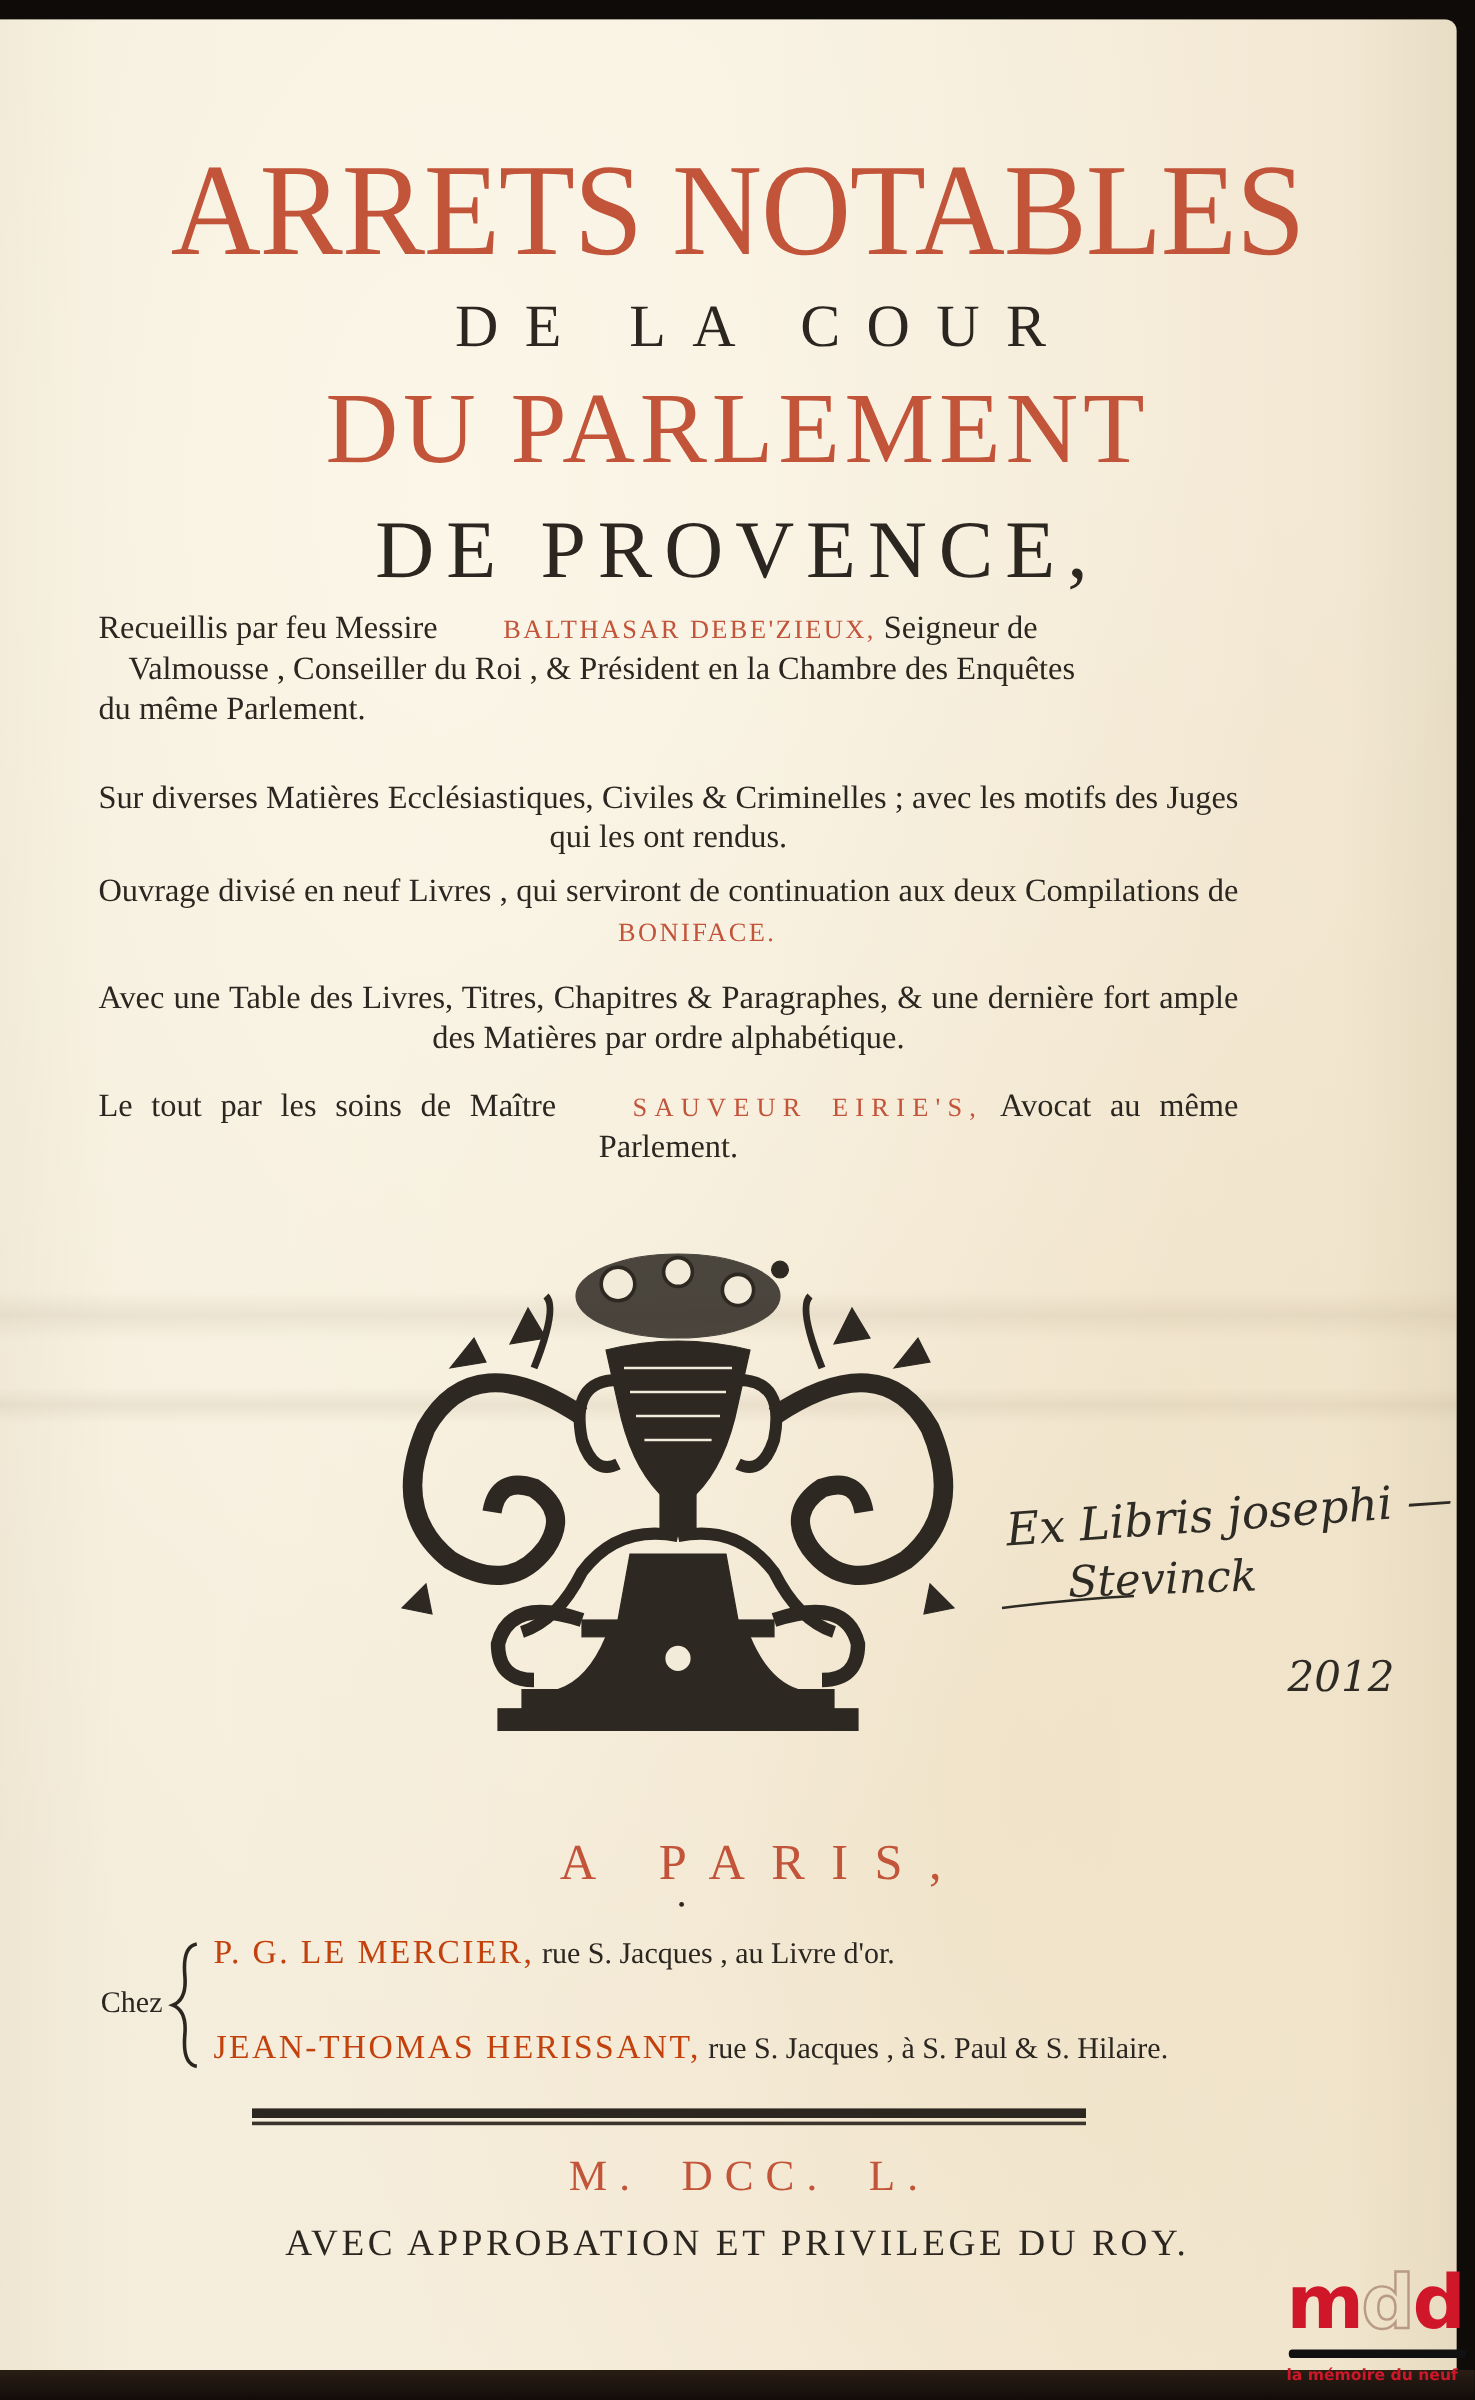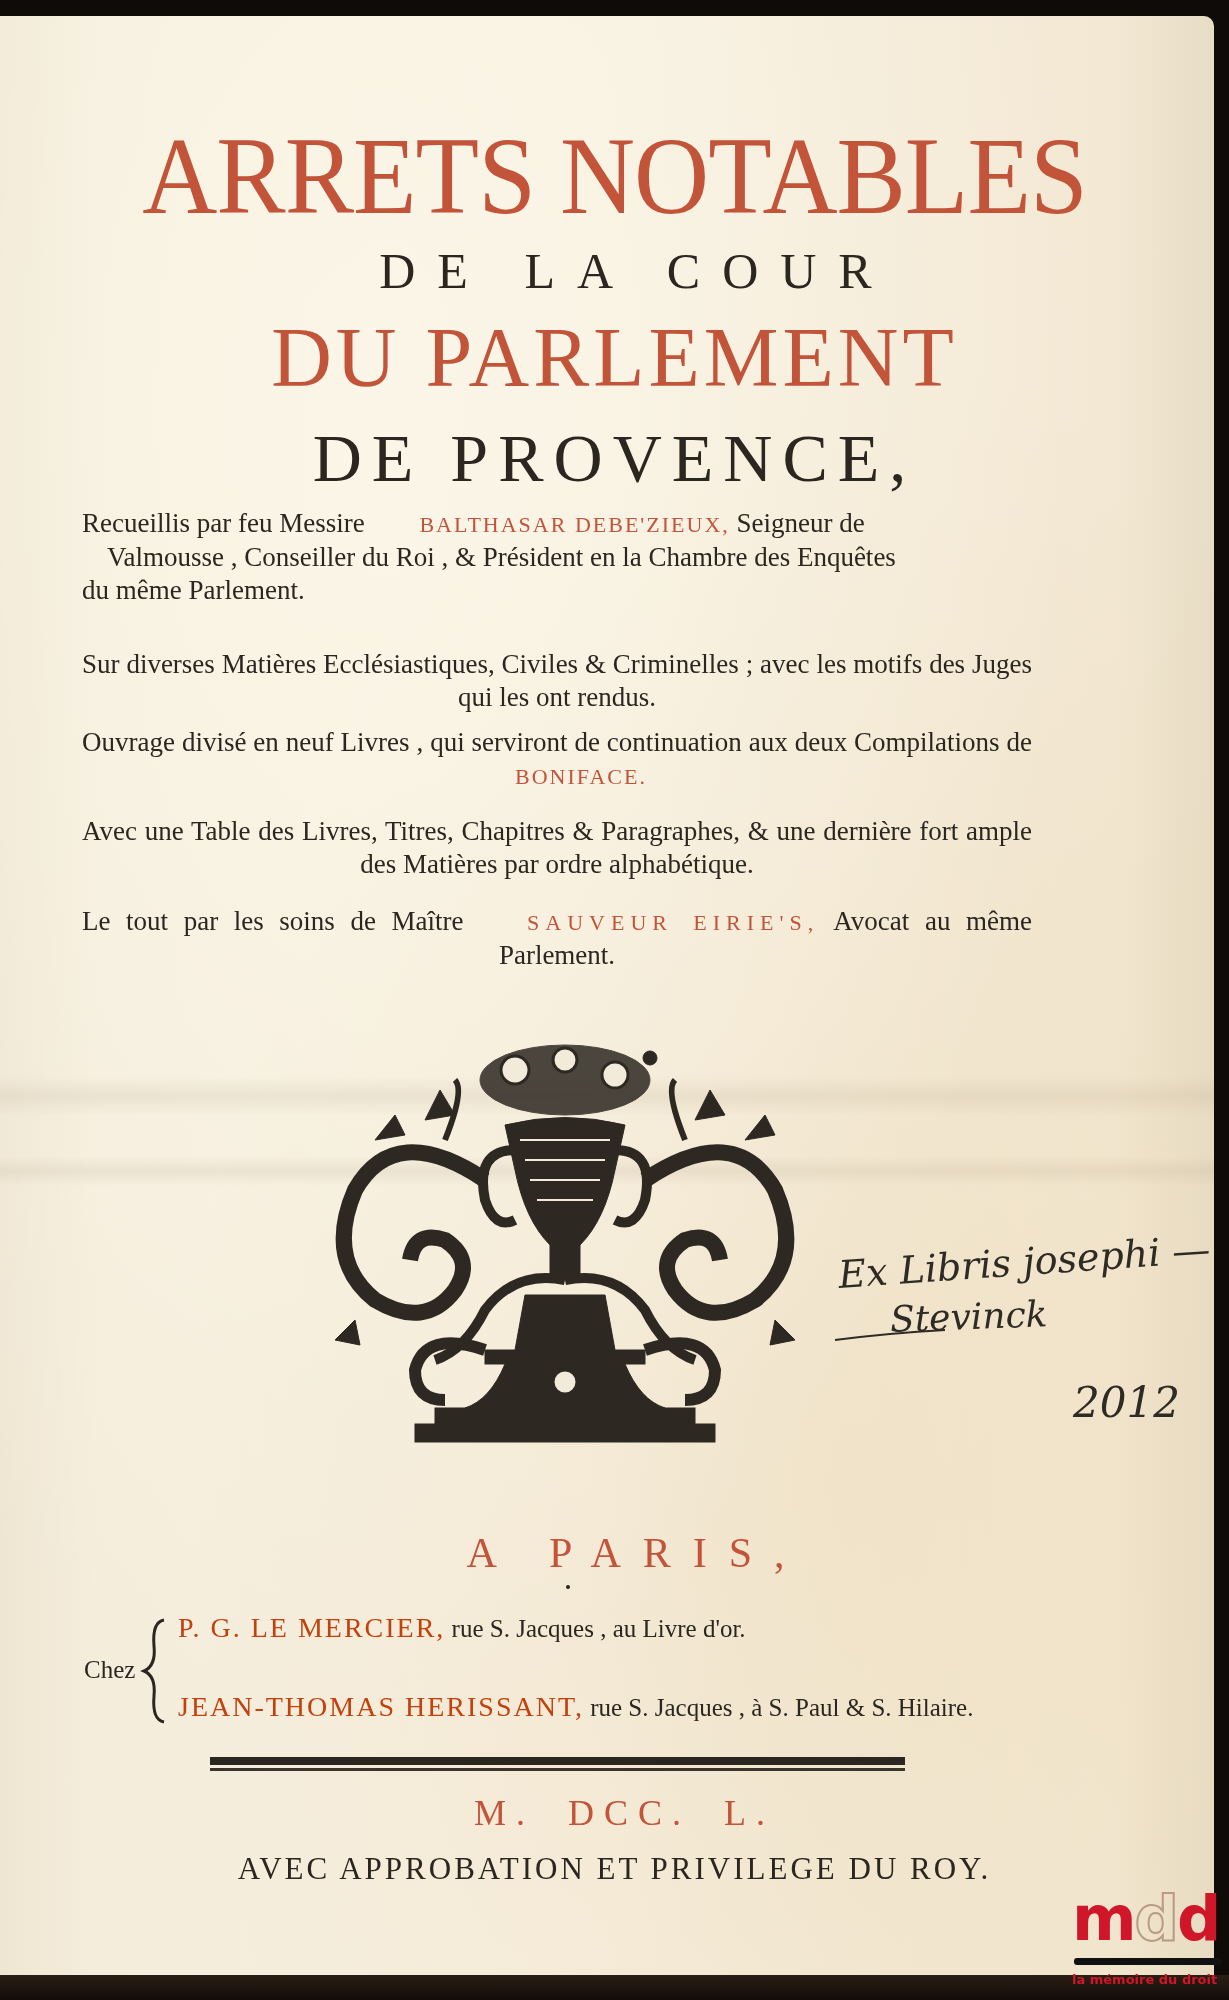--- a/index.html
+++ b/index.html
@@ -43,21 +43,21 @@
   .p3 { top: 726px; }
   .p4 { top: 815px; }
   .p5 { top: 905px; }
   .ornament { position: absolute; left: 315px; top: 1030px; width: 500px; height: 420px; }
   .handwriting {
     position: absolute; left: 830px; top: 1230px; width: 390px; height: 200px;
     font-family: "DejaVu Serif", serif; font-style: italic; color: #2e2a24;
   }
   .handwriting .hw1 { position: absolute; left: 8px; top: 10px; font-size: 38px; transform: rotate(-4deg); }
   .handwriting .hw2 { position: absolute; left: 60px; top: 66px; font-size: 36px; transform: rotate(-2deg); }
-  .handwriting .hw3 { position: absolute; left: 243px; top: 148px; font-size: 42px; }
+  .handwriting .hw3 { position: absolute; left: 243px; top: 148px; font-size: 35px; }
   .paris { top: 1532px; font-size: 42px; letter-spacing: 22px; line-height: 1; padding-left: 22px; }
   .dot { position: absolute; left: 566px; top: 1585px; width: 4px; height: 4px; background: #2b2620; border-radius: 50%; }
   .chez-block { position: absolute; left: 82px; top: 1610px; width: 1000px; height: 120px; }
   .chez-label { position: absolute; left: 2px; top: 46px; font-size: 25px; color: #2b2620; }
   .brace { position: absolute; left: 58px; top: 6px; width: 30px; height: 110px; }
   .pub { position: absolute; left: 96px; white-space: nowrap; font-size: 25px; color: #2b2620; }
   .pub .pname { color: #c2410c; font-size: 28px; letter-spacing: 2px; }
   .pub1 { top: 2px; } .pub2 { top: 41px; } .pub3 { top: 81px; }
   .rule { position: absolute; left: 210px; top: 1757px; width: 695px; height: 15px; }
   .rule .thick { position: absolute; left: 0; top: 0; width: 100%; height: 8px; background: #2b2620; }
@@ -170,14 +170,14 @@
 </div>
 
 <div class="center year red">M. DCC. L.</div>
 <div class="center approbation blk">AVEC APPROBATION ET PRIVILEGE DU ROY.</div>
 
 <div class="bottom-band"></div>
 
 <div class="logo">
   <div class="logo-text">m<span class="mid">d</span>d</div>
   <div class="logo-bar"></div>
-  <div class="logo-tag">la mémoire du droit</div>
+  <div class="logo-tag">la mémoire du neuf</div>
 </div>
 
 </body></html>

